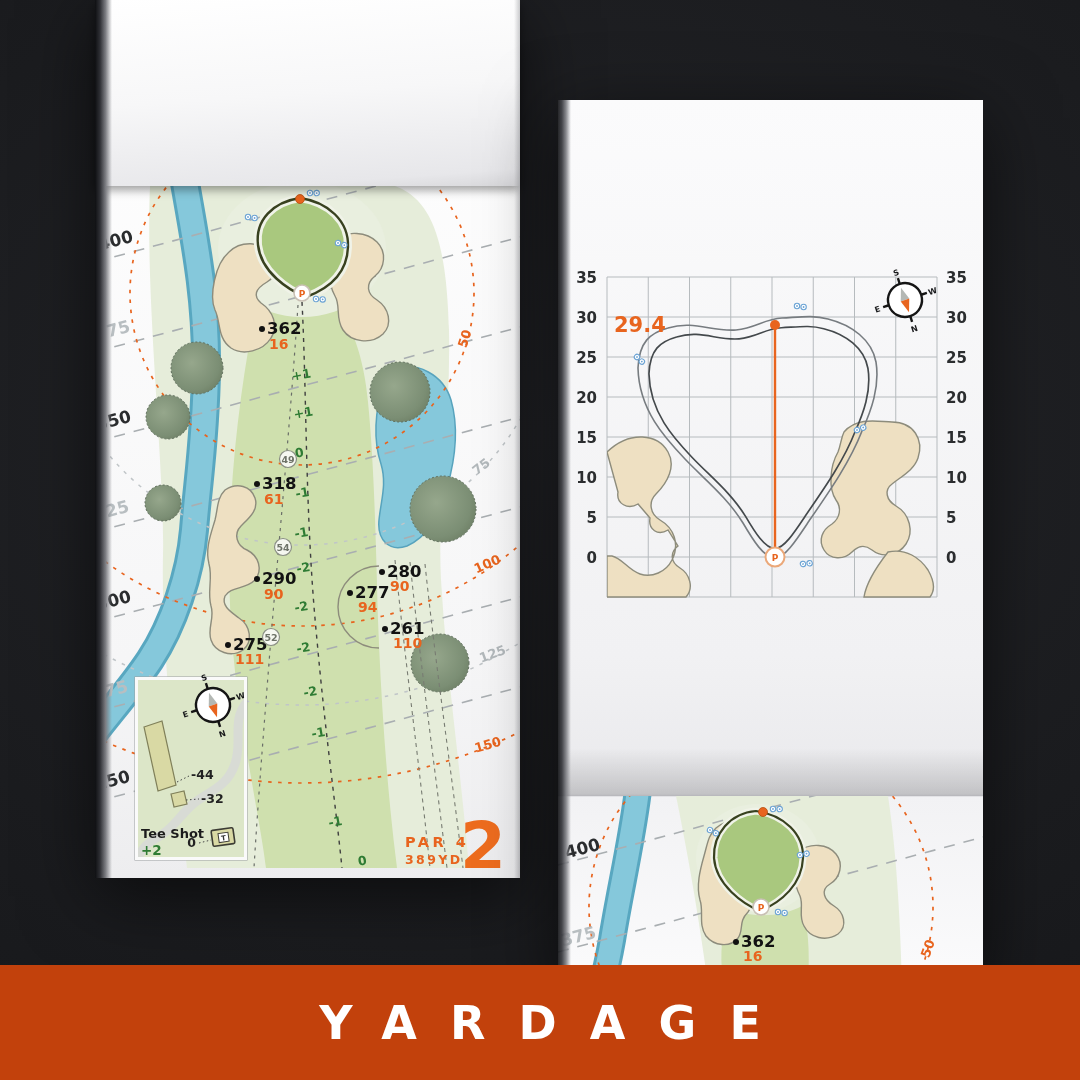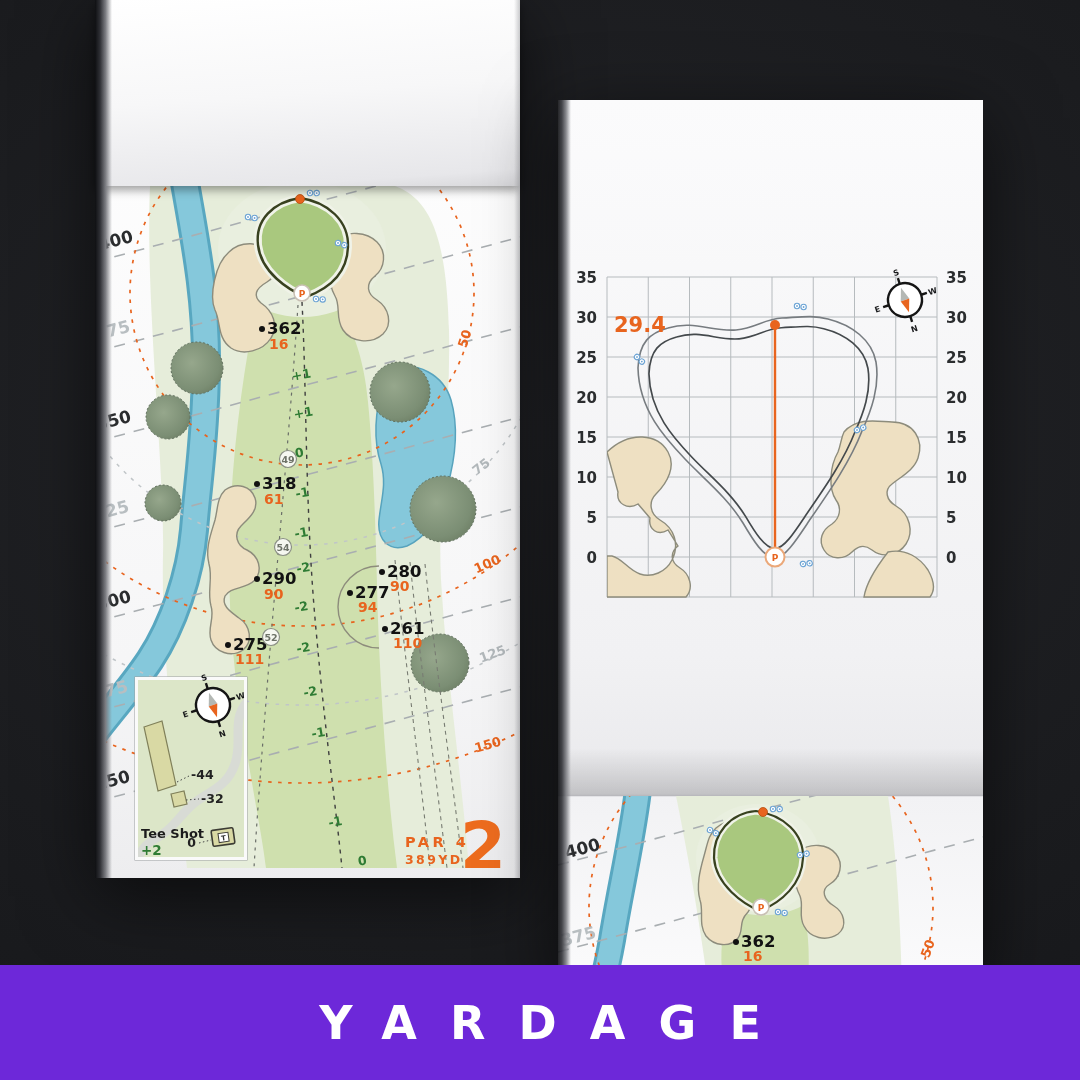--- a/index.html
+++ b/index.html
@@ -21,21 +21,21 @@
     background:linear-gradient(90deg,#0e0f12 0%,#303136 30%,#7c7d82 62%,rgba(210,210,214,0) 100%);
   }
   .spine-left{width:17px;}
   .spine-right{width:13px;opacity:.9;}
   .edge-right{
     position:absolute;right:0;top:0;width:6px;height:100%;z-index:3;pointer-events:none;
     background:linear-gradient(270deg,#9fa0a4 0%,rgba(255,255,255,0) 100%);opacity:.55;
   }
   .banner{
     position:absolute;left:0;top:965px;width:1080px;height:115px;z-index:6;
-    background:#6d28d9;display:flex;align-items:center;justify-content:center;
+    background:#c2410c;display:flex;align-items:center;justify-content:center;
   }
   .banner span{
     color:#ffffff;font-size:46px;font-weight:bold;
     letter-spacing:.72em;margin-right:-.72em;
   }
   svg{display:block;}
   svg text{font-family:"DejaVu Sans","Liberation Sans",sans-serif;}
   .t-dist{font-size:17px;font-weight:bold;fill:#2a2c2e;}
   .t-dist.light{fill:#b8bec1;}
   .t-arc{font-size:13px;font-weight:bold;fill:#e8641e;}

